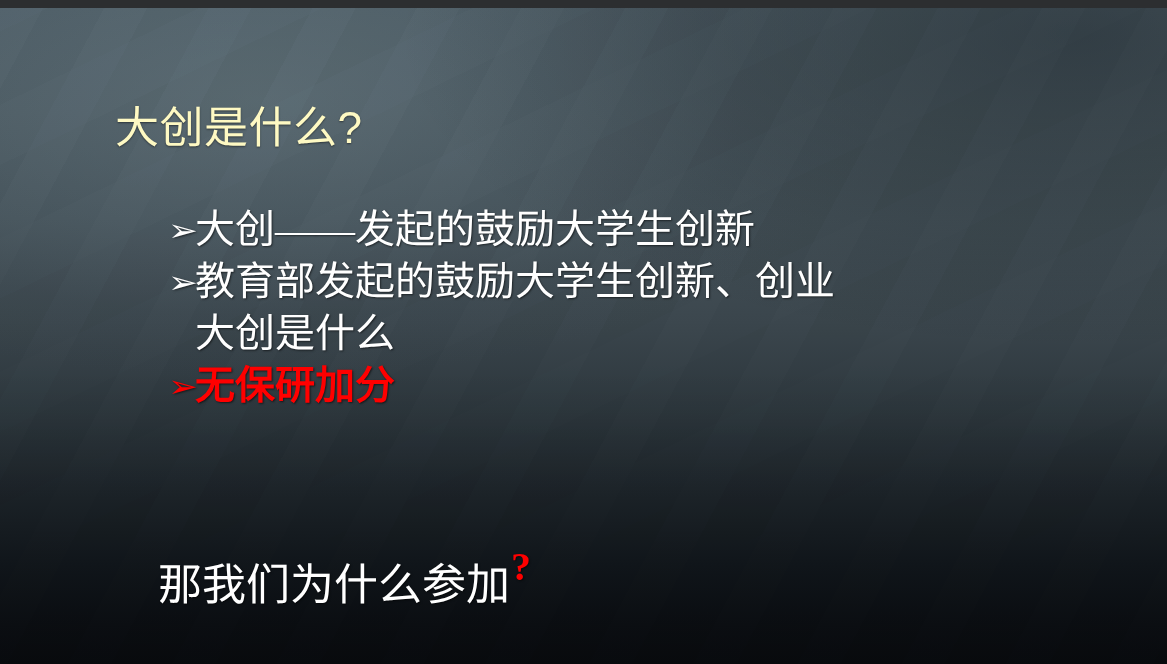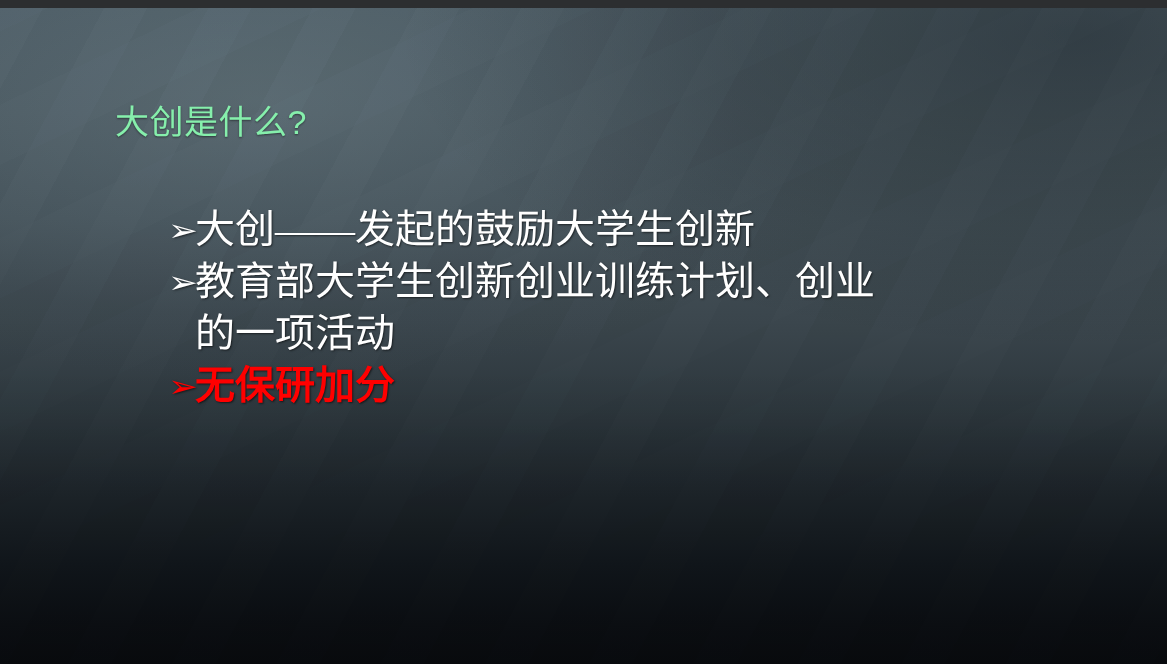--- a/index.html
+++ b/index.html
@@ -102,23 +102,23 @@
   .content {
     position: absolute;
     inset: 8px 0 0 0;
     z-index: 20;
   }
 
   .slide-title {
     position: absolute;
     left: 115px;
     top: 96px;
-    color: #86efac;
+    color: #fef9c3;
     font-family: "Liberation Sans", "DejaVu Sans", sans-serif;
-    font-size: 34px;
+    font-size: 44px;
     font-weight: 400;
     letter-spacing: 0.5px;
     line-height: 1.1;
     white-space: nowrap;
     text-shadow: 0 1px 2px rgba(0,0,0,0.45);
   }
 
   .body-block {
     position: absolute;
     left: 168px;
@@ -197,29 +197,32 @@
 
     <div class="slide-title">大创是什么?</div>
 
     <div class="body-block">
 
       <div class="bullet-line">
         <span class="bullet-mark">➢</span><span class="btext">大创——发起的鼓励大学生创新</span>
       </div>
 
       <div class="bullet-line">
-        <span class="bullet-mark">➢</span><span class="btext bold">教育部</span><span class="btext">大学生创新创业训练计划、创业</span>
+        <span class="bullet-mark">➢</span><span class="btext bold">教育部</span><span class="btext">发起的鼓励大学生创新、创业</span>
       </div>
 
       <div class="bullet-line wrap-line">
-        <span class="btext">的一项活动</span>
+        <span class="btext">大创是什么</span>
       </div>
 
 
       <div class="bullet-line">
         <span class="bullet-mark red-mark">➢</span><span class="btext red">无保研加分</span>
       </div>
 
     </div>
 
+    <div class="closing-line">
+      <span class="btext">那我们为什么参加</span><span class="qmark">?</span>
+    </div>
 
   </div>
 </div>
 
 </body></html>

